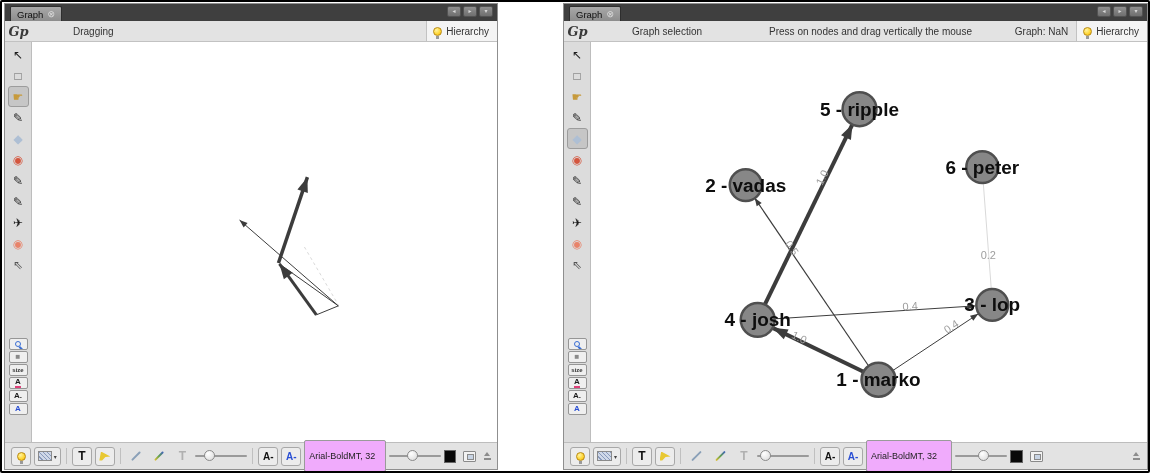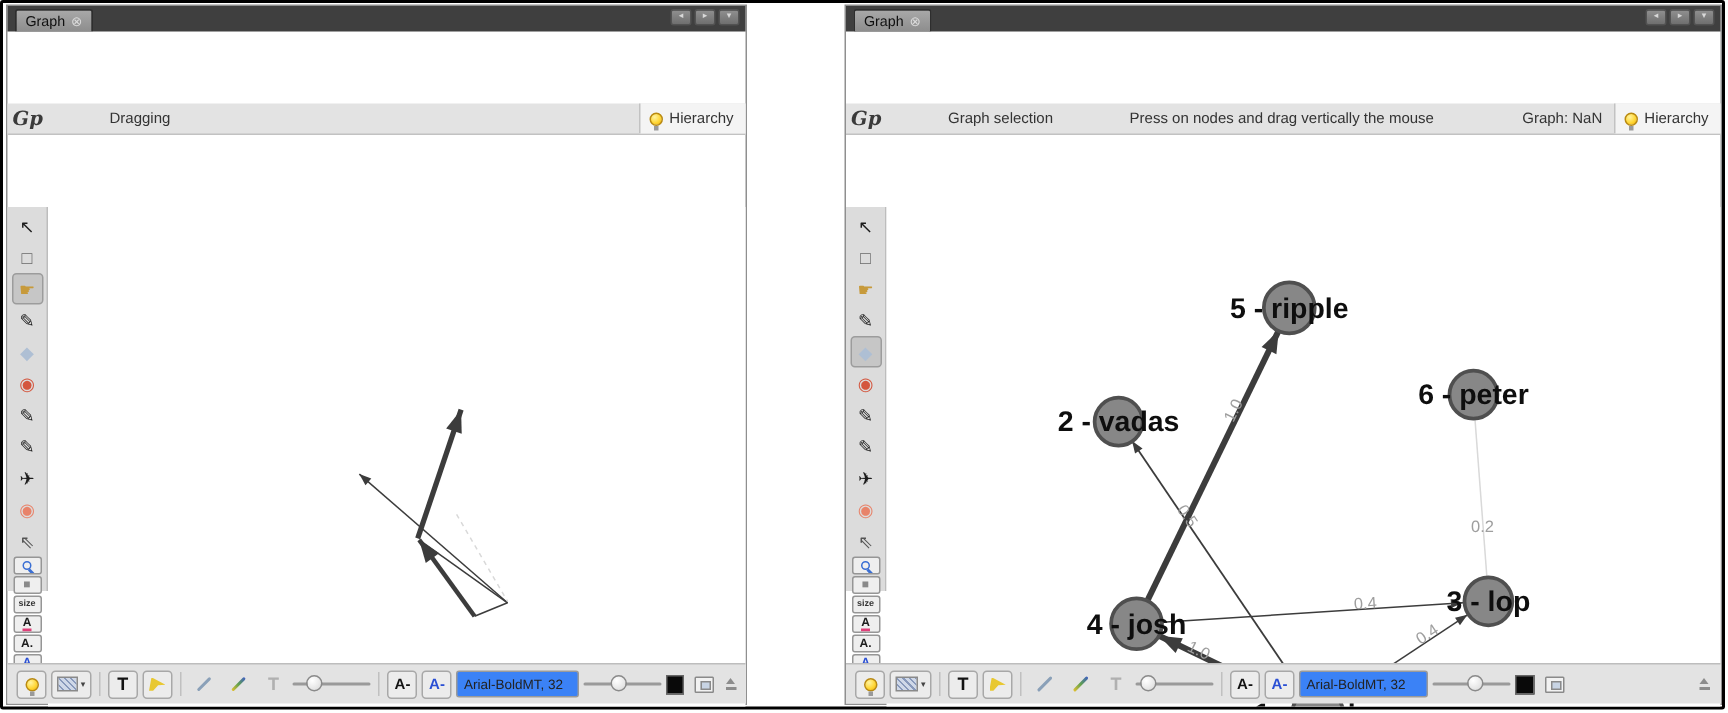--- a/index.html
+++ b/index.html
@@ -1,35 +1,35 @@
 <!DOCTYPE html>
 <html><head>
 <meta charset="utf-8">
 <style>
   * { margin:0; padding:0; box-sizing:border-box; }
   body { width:1152px; height:475px; background:#fff; font-family:"Liberation Sans",sans-serif; }
   .frame { position:relative; width:1150px; height:473px; border:2px solid #000; border-radius:2px; background:#fff; overflow:hidden; }
 
-  .window { position:absolute; top:1px; height:467px; border:1px solid #8f8f8f; background:#fff; display:flex; flex-direction:column;gap:48px; }
+  .window { position:absolute; top:1px; height:467px; border:1px solid #8f8f8f; background:#fff; display:flex; flex-direction:column; }
   #win0 { left:2px;  width:494px; }
   #win1 { left:561px; width:585px; }
 
   
   .tabbar { height:17px; background:#3f3f3f; display:flex; align-items:flex-end; flex:none; }
   .tab { margin-left:5px; height:15px; background:linear-gradient(#a8a8a8,#8d8d8d); border:1px solid #2e2e2e; border-bottom:none; border-radius:2px 2px 0 0; display:flex; align-items:center; gap:4px; padding:0 6px; }
   .tab-label { font-size:9.5px; color:#0f0f0f; }
   .tab-close { font-size:9px; color:#dcdcdc; line-height:1; }
   .tab-controls { margin-left:auto; display:flex; gap:2px; padding:2px 4px 0 0; align-self:flex-start; }
   .tc-btn { width:14px; height:11px; background:linear-gradient(#8f8f8f,#6f6f6f); border:1px solid #525252; border-radius:2px; color:#d8d8d8; font-size:6px; line-height:9px; text-align:center; }
 
   
   .statusbar { height:21px; background:#e3e3e3; border-bottom:1px solid #c2c2c2; display:flex; align-items:center; font-size:10px; color:#333; flex:none; }
   .logo { width:27px; text-align:center; font-family:"DejaVu Serif",serif; font-style:italic; font-weight:bold; font-size:13px; color:#3a3a3a; flex:none; }
   .st-left { margin-left:41px; white-space:nowrap; }
-  .st-center { margin-left:51px; white-space:nowrap; }
+  .st-center { margin-left:67px; white-space:nowrap; }
   .st-size { margin-left:auto; padding-right:8px; white-space:nowrap; }
   .hier { height:100%; background:#f4f4f4; border-left:1px solid #c2c2c2; display:flex; align-items:center; gap:4px; padding:0 8px 0 6px; flex:none; }
 
   
   .bulb { position:relative; width:9px; height:9px; background:radial-gradient(circle at 35% 30%,#fff3a0,#ffd530 60%,#e8a817); border:1px solid #b98a12; border-radius:50%; flex:none; }
   .bulb::after { content:""; position:absolute; left:2px; top:8px; width:3px; height:3px; background:#9a9a9a; }
 
   
   .main { flex:1; display:flex; min-height:0; }
   .lefttools { width:27px; background:#dcdcdc; border-right:1px solid #bdbdbd; display:flex; flex-direction:column; flex:none; }
@@ -47,21 +47,21 @@
 
   
   .bottombar { height:27px; background:#e3e3e3; border-top:1px solid #bdbdbd; display:flex; align-items:center; gap:3px; padding:0 6px; font-size:10px; flex:none; }
   .bb-btn { height:19px; min-width:20px; background:#ececec; border:1px solid #a8a8a8; border-radius:3px; display:flex; align-items:center; justify-content:center; gap:2px; padding:0 3px; }
   .bb-btn.flat { background:transparent; border-color:transparent; }
   .sep { width:1px; height:16px; background:#c0c0c0; margin:0 2px; flex:none; }
   .tbold { font-weight:bold; font-size:12px; color:#111; }
   .tmuted { font-weight:bold; font-size:12px; color:#b0b0b0; }
   .aminus { font-weight:bold; font-size:10px; color:#111; }
   .aminus.blue { color:#2a4fd4; }
-  .fontfield { height:18px; width:86px; background:#3b82f6; border:1px solid #9a9a9a; border-radius:2px; display:flex; align-items:center; padding:0 4px; font-size:9px; color:#222; white-space:nowrap; }
+  .fontfield { height:32px; width:86px; background:#f0abfc; border:1px solid #9a9a9a; border-radius:2px; display:flex; align-items:center; padding:0 4px; font-size:9px; color:#222; white-space:nowrap; }
   .slider { position:relative; width:52px; height:12px; flex:none; }
   .slider .track { position:absolute; left:0; right:0; top:5px; height:2px; background:#9a9a9a; border-radius:1px; }
   .slider .knob { position:absolute; top:0; width:11px; height:11px; background:radial-gradient(circle at 35% 30%,#fff,#d8d8d8); border:1px solid #8a8a8a; border-radius:50%; }
   .thumb { width:15px; height:10px; border:1px solid #8a8a8a; background:repeating-linear-gradient(45deg,#cfd8e8 0 2px,#8899bb 2px 3px); }
   .caret { font-size:6px; color:#444; }
   .wedge { width:11px; height:9px; background:#e8c832; clip-path:polygon(0 100%,15% 0,100% 55%,55% 60%,25% 100%); }
   .diag { width:13px; height:2px; transform:rotate(-45deg); border-radius:1px; }
   .diag.plain { background:#8aa0b8; }
   .diag.multi { background:linear-gradient(90deg,#e0c030,#60a050,#4060c0); }
   .swatch { width:13px; height:13px; background:#090909; border:1px solid #666; }

